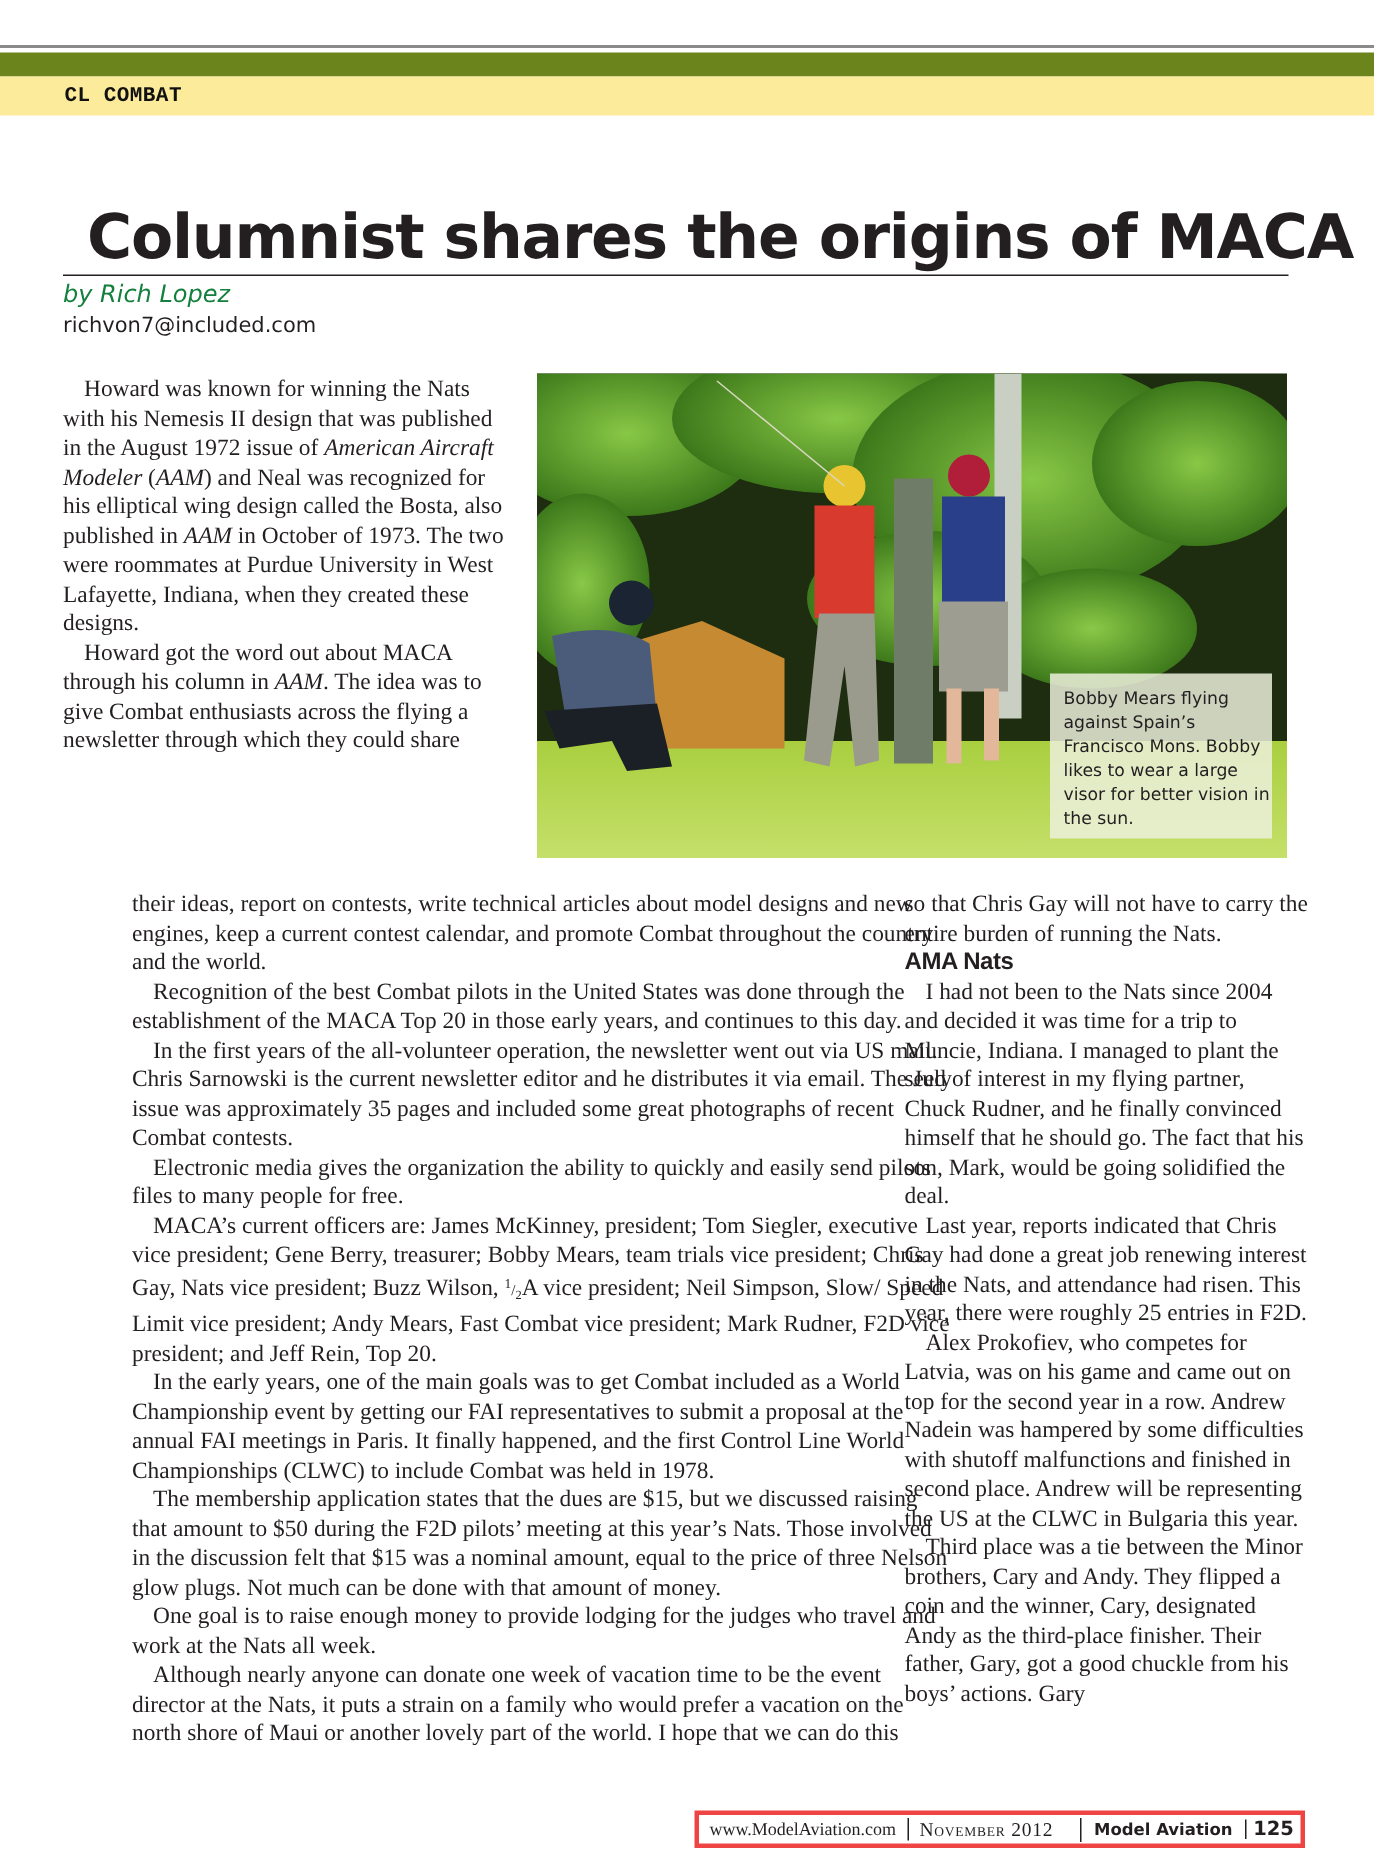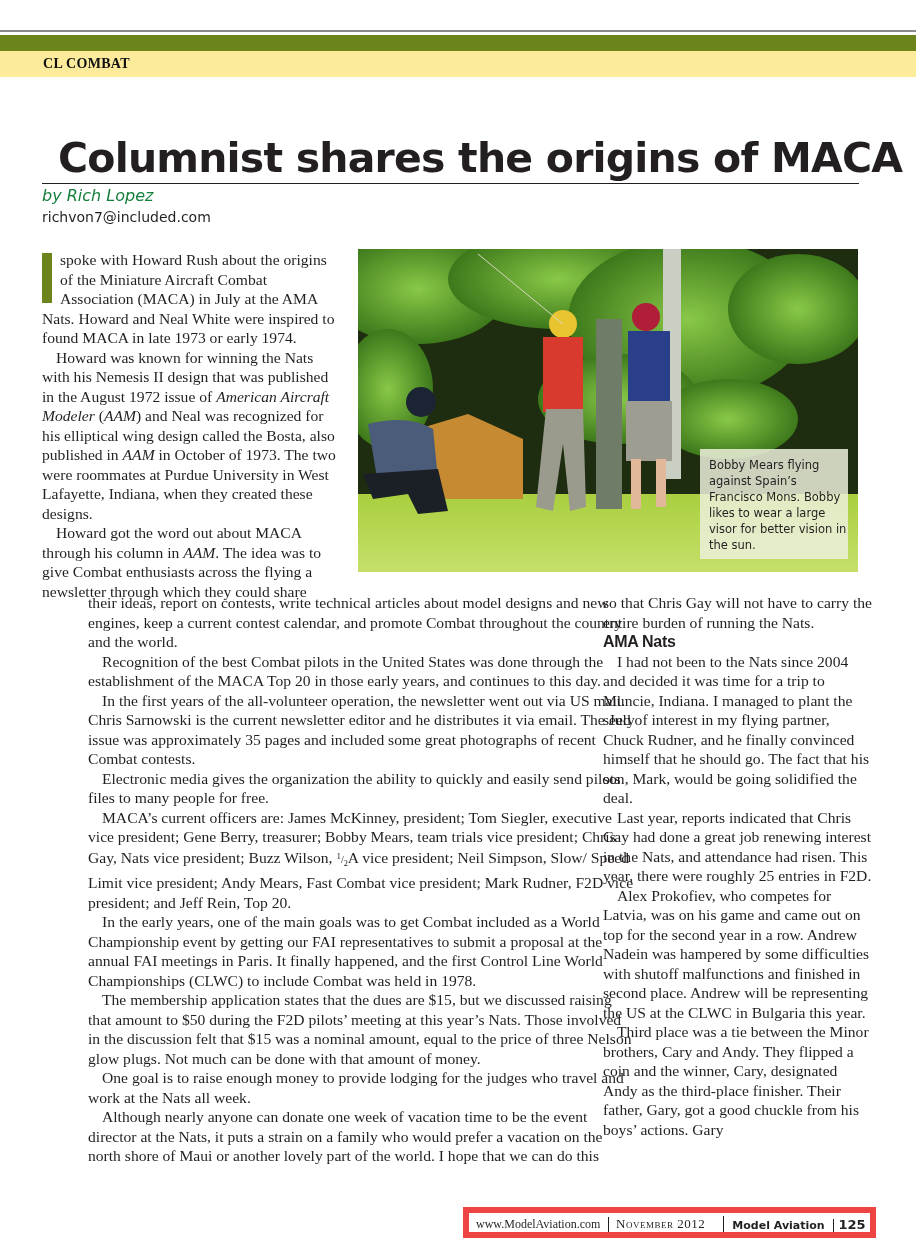--- a/index.html
+++ b/index.html
@@ -1,41 +1,41 @@
 <!DOCTYPE html>
 <html><head>
 <meta charset="utf-8">
 <style>
   html, body { margin: 0; padding: 0; background: #ffffff; }
   body { width: 916px; height: 1246px; position: relative; overflow: hidden; color: #231f20; }
   .topline { position: absolute; left: 0; top: 30px; width: 916px; height: 2px; background: #8a8a8a; }
   .greenbar { position: absolute; left: 0; top: 35px; width: 916px; height: 16px; background: #6b841b; }
   .yellowbar { position: absolute; left: 0; top: 51px; width: 916px; height: 26px; background: #fbeb9a; }
-  .section-label { position: absolute; left: 43px; top: 56px; font-family: Liberation Serif, serif; font-weight: bold; font-size: 14px; letter-spacing: 0.3px; color: #111; }
+  .section-label { position: absolute; left: 43px; top: 56px; font-family: Liberation Mono, monospace; font-weight: bold; font-size: 14px; letter-spacing: 0.3px; color: #111; }
   .title { position: absolute; left: 42px; top: 118px; font-family: "DejaVu Sans", sans-serif; font-weight: bold; font-size: 41px; letter-spacing: -0.8px; color: #231f20; white-space: nowrap; }
   .title-rule { position: absolute; left: 42px; top: 183px; width: 817px; height: 1px; background: #231f20; }
   .byline { position: absolute; left: 42px; top: 186px; font-family: "DejaVu Sans", sans-serif; font-style: italic; font-size: 16px; color: #15803d; }
   .email { position: absolute; left: 42px; top: 209px; font-family: "DejaVu Sans", sans-serif; font-size: 14px; color: #231f20; }
 
   .body-text { font-family: "Liberation Serif", serif; font-size: 15.6px; line-height: 19.5px; color: #231f20; }
   .body-text p { margin: 0; text-indent: 14px; }
   .body-text p.noindent { text-indent: 0; }
   .col-narrow { position: absolute; left: 42px; top: 250px; width: 300px; }
   .col-wide { position: absolute; left: 57px; top: 593px; width: 548px; margin-left: 31px; }
   .col-right { position: absolute; left: 603px; top: 593px; width: 270px; }
   .dropcap-bar { display: inline-block; width: 10px; height: 50px; background: #6b841b; float: left; margin: 3px 8px 0 0; }
   .subhead { font-family: "Liberation Sans", sans-serif; font-weight: bold; font-size: 16px; margin: 20px 0 2px 0; text-indent: 0 !important; letter-spacing: -0.3px; }
   .frac { font-size: 10px; }
   .frac sup { font-size: 9px; }
 
   .photo { position: absolute; left: 358px; top: 249px; width: 500px; height: 323px; overflow: hidden; background: #2a3d12; }
   .caption-box { position: absolute; left: 700px; top: 449px; width: 148px; height: 110px; background: rgba(236, 240, 220, 0.85); }
   .caption { position: absolute; left: 709px; top: 457px; width: 140px; font-family: "DejaVu Sans", sans-serif; font-size: 11.5px; line-height: 16px; color: #231f20; }
 
-  .footer { position: absolute; left: 463px; top: 1207px; height: 19px; border: 6px solid #ef4444; display: flex; align-items: flex-end; }
+  .footer { position: absolute; left: 463px; top: 1207px; height: 19px; border: 3px solid #ef4444; display: flex; align-items: center; }
   .footer .cell { border-right: 1px solid #231f20; padding: 0 7px; display: flex; align-items: center; white-space: nowrap; }
   .footer .cell:last-child { border-right: none; }
   .f-url { font-family: "Liberation Serif", serif; font-size: 12px; width: 125px; }
   .f-date { font-family: "Liberation Serif", serif; font-size: 13px; font-variant: small-caps; letter-spacing: 0.5px; width: 100px; }
   .f-mag { font-family: "DejaVu Sans", sans-serif; font-weight: bold; font-size: 11px; width: 95px; justify-content: center; }
   .f-page { font-family: "DejaVu Sans", sans-serif; font-weight: bold; font-size: 13px; width: 22px; justify-content: center; }
 </style>
 </head>
 <body>
 
@@ -43,23 +43,20 @@
 <div class="greenbar"></div>
 <div class="yellowbar"></div>
 <div class="section-label">CL COMBAT</div>
 
 <h1 class="title" style="margin:16px;">Columnist shares the origins of MACA</h1>
 <div class="title-rule"></div>
 <div class="byline">by Rich Lopez</div>
 <div class="email">richvon7@included.com</div>
 
 <div class="col-narrow body-text">
-  <p class="noindent">
-    <span class="dropcap-bar"></span><span>spoke with Howard Rush about the origins of the Miniature Aircraft Combat Association (MACA) in July at the AMA Nats. Howard and Neal White were inspired to found MACA in late 1973 or early 1974.</span>
-  </p>
   <p><span>Howard was known for winning the Nats with his Nemesis II design that was published in the August 1972 issue of </span><i>American Aircraft Modeler</i><span> (</span><i>AAM</i><span>) and Neal was recognized for his elliptical wing design called the Bosta, also published in </span><i>AAM</i><span> in October of 1973. The two were roommates at Purdue University in West Lafayette, Indiana, when they created these designs.</span></p>
   <p><span>Howard got the word out about MACA through his column in </span><i>AAM</i><span>. The idea was to give Combat enthusiasts across the flying a newsletter through which they could share</span></p>
 </div>
 
 <div class="photo">
   <svg width="500" height="323" viewBox="0 0 500 323">
     <defs>
       <radialGradient id="leaf" cx="50%" cy="50%" r="50%">
         <stop offset="0%" stop-color="#8fd14a"></stop>
         <stop offset="100%" stop-color="#3f7d1c"></stop>

